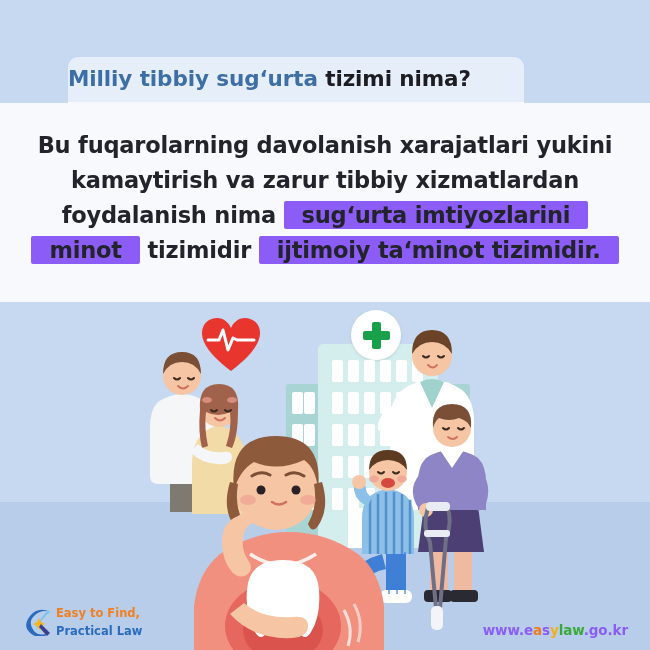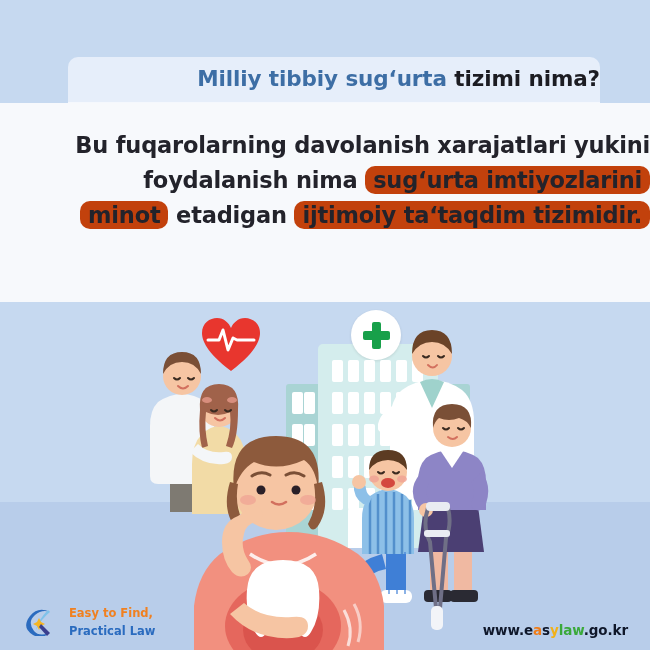--- a/index.html
+++ b/index.html
@@ -18,51 +18,51 @@
     position:absolute; left:0; top:0; width:650px; height:103px;
     background:#c6d9f0;
   }
   
   .text-area {
     position:absolute; left:0; top:103px; width:650px; height:199px;
     background:#f7f9fc;
   }
   
   .title-banner {
-    position:absolute; left:68px; top:57px; width:532px; height:46px;
+    position:absolute; left:68px; top:57px; width:456px; height:46px;
     background:#e6eefa;
     border-radius:10px 10px 0 0;
-    display:flex; align-items:center; justify-content:flex-end;
+    display:flex; align-items:center; justify-content:flex-start;
     box-shadow:0 -1px 0 rgba(255,255,255,.6) inset;
   }
   .title-text {
     font-size:21.5px;
     font-weight:bold;
     letter-spacing:-0.1px;
     white-space:nowrap;
     line-height:1;
     padding-bottom:2px;
   }
   .title-accent { color:#3d6ea5; }
   .title-main   { color:#1c1c22; }
 
   
   .body-wrap {
     position:absolute; left:0; top:128px; width:650px;
-    text-align:right;
+    text-align:center;
   }
   .body-line {
     font-size:22.5px;
     font-weight:bold;
     color:#23232b;
     line-height:35px;
     letter-spacing:-0.2px;
     white-space:nowrap;
   }
-  .hl { background:#c2410c; padding:1px 8px; border-radius:10px; }
+  .hl { background:#8b5cf6; padding:1px 18px; border-radius:2px; }
 
   
   .illus {
     position:absolute; left:0; top:302px; width:650px; height:348px;
     background:#c6d9f0;
     overflow:hidden;
   }
   .ground {
     position:absolute; left:0; bottom:0; width:650px; height:148px;
     background:#b8cdea;
@@ -99,33 +99,33 @@
 
   
   .heart-ico { position:absolute; left:200px; top:14px; width:62px; height:58px; }
 
   
   .fig { position:absolute; }
 
   
   .footer-logo {
     position:absolute; left:24px; top:600px; width:130px; height:42px;
-    display:flex; align-items:center; gap:15px;
+    display:flex; align-items:center; gap:2px;
   }
   .logo-mark { position:relative; width:30px; height:30px; flex:0 0 30px; }
   .logo-words { line-height:1.15; }
   .logo-l1 { font-size:11.5px; font-weight:bold; color:#f08020; white-space:nowrap; }
   .logo-l2 { font-size:11.5px; font-weight:bold; color:#2a6bbf; white-space:nowrap; }
 
   .site-url {
     position:absolute; right:22px; top:622px;
     font-size:13.5px; font-weight:bold; letter-spacing:-0.1px;
     white-space:nowrap;
   }
-  .u-b { color:#0f172a; }
+  .u-b { color:#8b5cf6; }
   .u-o { color:#ef7d1a; }
   .u-g { color:#3aa93a; }
   .u-y { color:#f0b11a; }
 </style>
 </head>
 <body>
 
 <div id="card">
 
   <div class="top-band"></div>
@@ -136,24 +136,27 @@
     <div class="title-text">
       <span class="title-accent">Milliy tibbiy sug‘urta</span><span class="title-main"> tizimi nima?</span>
     </div>
   </div>
 
   <div class="body-wrap">
     <div class="body-line">
       <span>Bu fuqarolarning davolanish xarajatlari yukini</span>
     </div>
     <div class="body-line">
+      <span>kamaytirish va zarur tibbiy xizmatlardan</span>
+    </div>
+    <div class="body-line">
       <span>foydalanish nima </span><span class="hl">sug‘urta imtiyozlarini</span>
     </div>
     <div class="body-line">
-      <span class="hl">minot</span><span> etadigan </span><span class="hl">ijtimoiy ta‘taqdim tizimidir.</span>
+      <span class="hl">minot</span><span> tizimidir </span><span class="hl">ijtimoiy ta‘minot tizimidir.</span>
     </div>
   </div>
 
   <div class="illus">
     <div class="ground"></div>
 
     <div class="hosp">
       <div class="hosp-wing hosp-l"></div>
       <div class="hosp-wing hosp-r"></div>
       <div class="hosp-main"></div>

